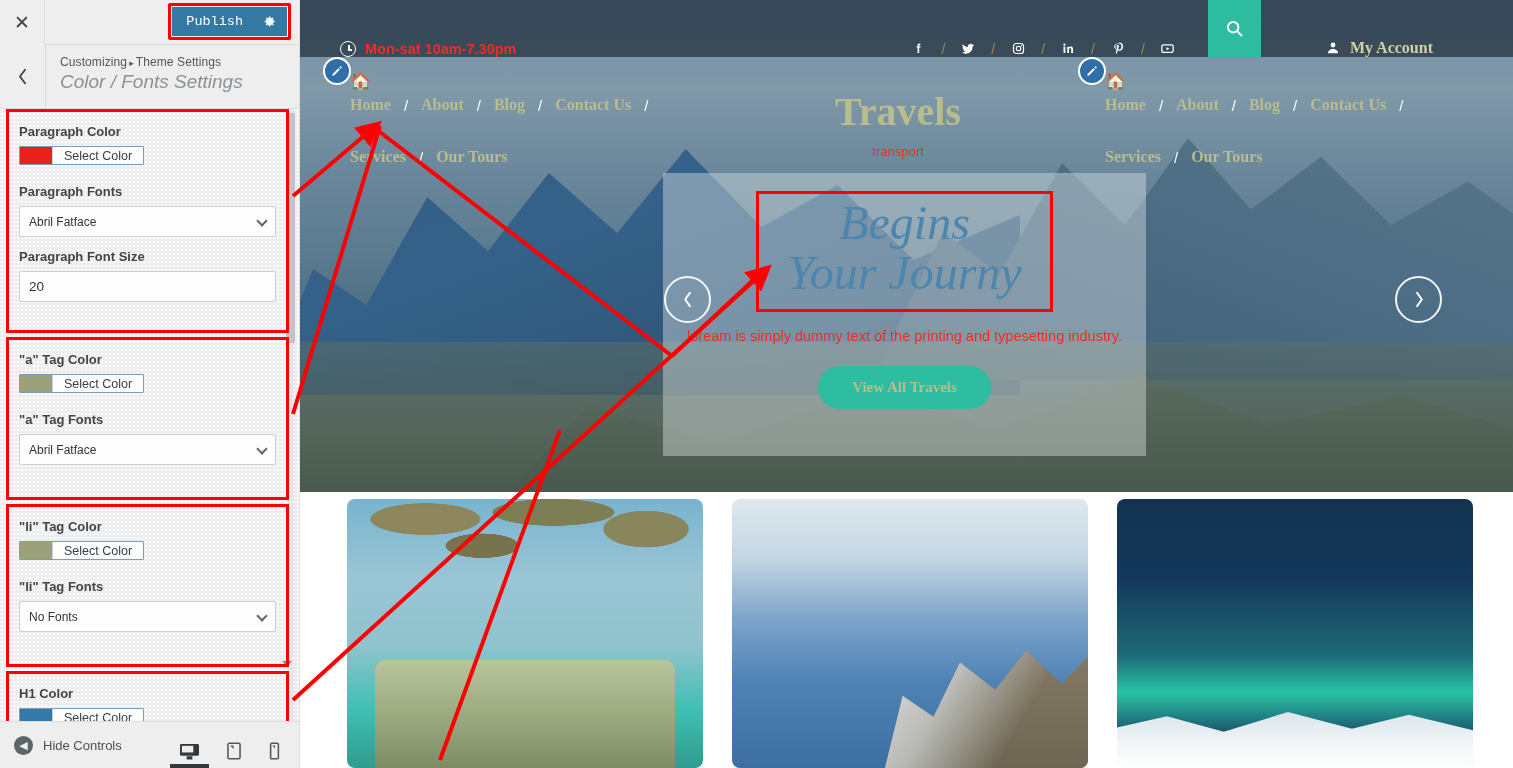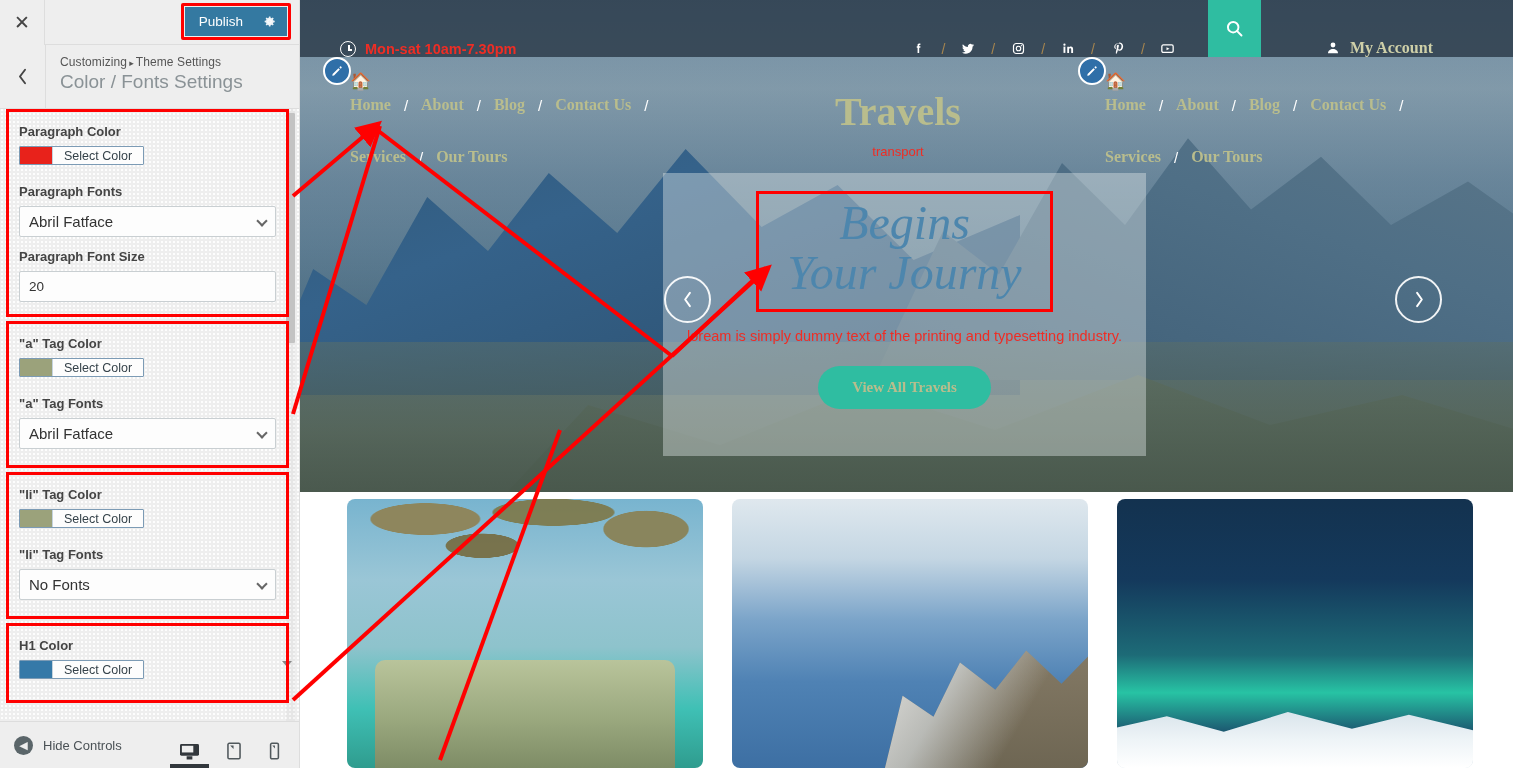--- a/index.html
+++ b/index.html
@@ -39,40 +39,40 @@
   }
   .publish-wrap {
     position: absolute; right: 8px; top: 3px;
     border: 3px solid #f00; padding: 1px; border-radius: 2px;
   }
   .publish-btn {
     display: flex; align-items: center; gap: 20px;
     background: #3479a1; color: #fff;
     font-size: 13.5px; padding: 7px 11px 7px 14px;
     border: none; cursor: pointer; white-space: nowrap;
-    font-family: Liberation Sans, sans-serif;
+    font-family: Liberation Mono, monospace;
     text-align: right;
   }
   .gear { width: 13px; height: 13px; display:inline-block; }
 
   .cz-header {
     display: flex; align-items: stretch;
     background: #eee; border-bottom: 1px solid #ddd;
     min-height: 64px;
   }
   .cz-back {
     width: 46px; flex: 0 0 46px;
     display: flex; align-items: center; justify-content: center;
     border-right: 1px solid #ddd; color: #444;
     font-size: 18px; cursor: pointer; background: #eee;
   }
   .cz-titles { padding: 10px 12px 10px 14px; }
   .cz-crumb { font-size: 12px; color: #555; letter-spacing: .1px; }
   .cz-crumb .sep { font-size: 9px; padding: 0 2px; }
-  .cz-title { font-size: 19px; color: #8a9296; font-weight: 400; margin-top: 2px; line-height: 1.15; }
+  .cz-title { font-size: 19px; color: #8a9296; font-weight: 400; margin-top: 2px; line-height: 1.15; font-style: italic; }
 
   .cz-body {
     flex: 1 1 auto; position: relative; overflow: hidden;
     padding: 0;
   }
   .cz-scrollbar {
     position: absolute; right: 4px; top: 4px;
     width: 9px; height: 230px; background: #c3c3c3; border-radius: 1px;
   }
   .cz-scrolltrack {
@@ -81,21 +81,21 @@
   }
   .arrow-up, .arrow-dn {
     position: absolute; right: 3px; width: 0; height: 0;
     border-left: 5px solid transparent; border-right: 5px solid transparent;
   }
   .arrow-dn { bottom: 54px; border-top: 6px solid #888; }
 
   .section {
     border: 3px solid #f00;
     margin: 0 10px 4px 6px;
-    padding: 8px 10px 12px 10px;
+    padding: 8px 10px 28px 10px;
     position: relative;
   }
   .field-label {
     font-size: 13px; font-weight: bold; color: #444;
     margin: 4px 0 7px 0;
   }
   .colorpick {
     display: inline-flex; align-items: stretch;
     border: 1px solid #7c9bb5; border-radius: 1px;
     background: #fdfdfd; height: 19px; overflow: hidden;
@@ -105,21 +105,21 @@
   .pick-label {
     display: flex; align-items: center;
     padding: 0 11px; font-size: 12.5px; color: #35424a;
     border-left: 1px solid #c5d3de;
   }
   .selectbox {
     position: relative; width: 100%;
     height: 31px; margin-bottom: 4px;
     background: #fdfdfd; border: 1px solid #c9cfd2; border-radius: 2px;
     display: flex; align-items: center; padding: 0 28px 0 9px;
-    font-size: 15px; color: #333; cursor: pointer;
+    font-size: 12px; color: #333; cursor: pointer;
   }
   .selectbox .chev {
     position: absolute; right: 9px; top: 50%;
     width: 8px; height: 8px; margin-top: -5px;
     border-right: 2px solid #666; border-bottom: 2px solid #666;
     transform: rotate(45deg);
   }
   .textinput {
     width: 100%; height: 31px;
     background: #fdfdfd; border: 1px solid #c9cfd2; border-radius: 2px;

